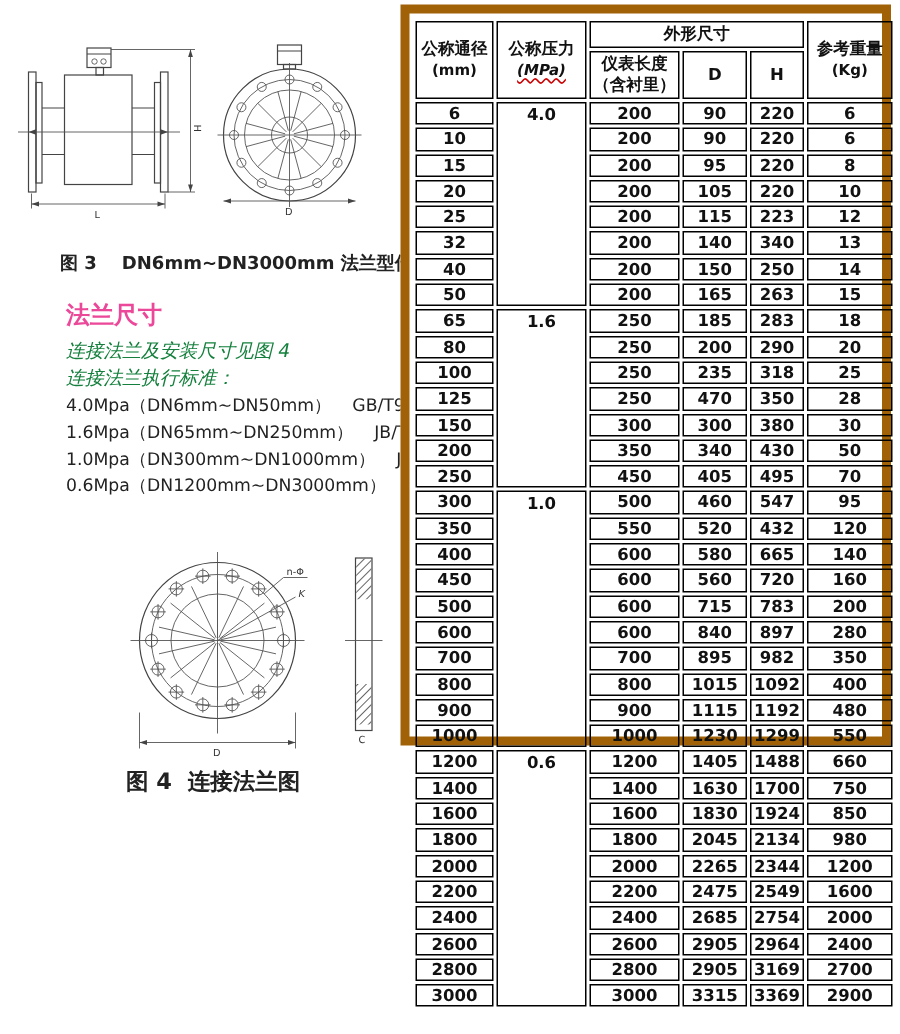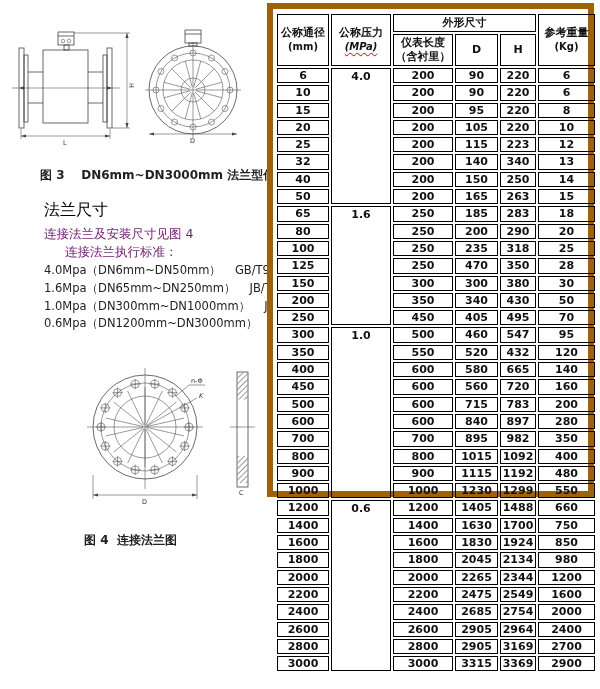--- a/index.html
+++ b/index.html
@@ -5,22 +5,22 @@
   * { margin:0; padding:0; box-sizing:border-box; }
   html,body { background:#fff; }
   body {
     width:600px; height:689px; position:relative; overflow:hidden;
     font-family:"DejaVu Sans", sans-serif; color:#1a1a1a;
   }
   .abs { position:absolute; }
 
   
   .fig-caption { font-size:12px; font-weight:bold; white-space:pre; color:#222; }
-  .section-heading { font-size:16px; font-weight:normal; color:#000000; }
-  .body-line { font-size:12.5px; color:#701a75; }
+  .section-heading { font-size:16px; font-weight:bold; color:#ec4899; }
+  .body-line { font-size:12.5px; color:#15803d;font-style:italic; }
   .standards { font-size:11.5px; color:#222; }
   .standards .std-row { height:17.8px; line-height:17.8px; white-space:pre; }
   .standards .code { margin-left:14px; }
 
   
   svg { display:block; }
   .ln { stroke:#444; stroke-width:0.8; fill:none; }
   .thin { stroke:#555; stroke-width:0.6; fill:none; }
   .dim { stroke:#555; stroke-width:0.6; fill:none; }
   .arrow { fill:#444; stroke:none; }
@@ -121,21 +121,21 @@
     <line x1="184.22354286469243" y1="79.1022225211328" x2="177.2354286469244" y2="53.02222521132795" class="thin"></line>
     <line x1="185.77645713530757" y1="79.1022225211328" x2="192.76457135307564" y2="53.02222521132795" class="thin"></line>
     <line x1="187.12132034355963" y1="79.87867965644035" x2="206.21320343559643" y2="60.78679656440357" class="thin"></line>
     <line x1="187.8977774788672" y1="81.22354286469243" x2="213.97777478867204" y2="74.23542864692438" class="thin"></line>
   </svg>
 
 <div class="abs fig-caption" style="left:40px; top:167px;">图 3    DN6mm~DN3000mm 法兰型传感器外形图</div>
 
 <div class="abs section-heading" style="left:44px; top:200px;">法兰尺寸</div>
 <div class="abs body-line" style="left:44px; top:226px;">连接法兰及安装尺寸见图 4</div>
-<div class="abs body-line" style="left:44px; top:244px;margin-left:21px;">连接法兰执行标准：</div>
+<div class="abs body-line" style="left:44px; top:244px;">连接法兰执行标准：</div>
 <div class="abs standards" style="left:44px; top:262px; width:220px;">
   <div class="std-row"><span>4.0Mpa（DN6mm~DN50mm）</span><span class="code">GB/T9119-2000</span></div>
   <div class="std-row"><span>1.6Mpa（DN65mm~DN250mm）</span><span class="code">JB/T81-94</span></div>
   <div class="std-row"><span>1.0Mpa（DN300mm~DN1000mm）</span><span class="code">JB/T81-94</span></div>
   <div class="std-row"><span>0.6Mpa（DN1200mm~DN3000mm）</span><span class="code">JB/T81-94</span></div>
 </div>
 
 <svg id="fig4s" class="abs" style="left:55px; top:362px;" width="205" height="150" viewBox="0 0 205 150">
   <defs>
     <pattern id="hatch" width="4" height="4" patternUnits="userSpaceOnUse" patternTransform="rotate(45)">
@@ -217,21 +217,21 @@
     <line x1="89.13223252176488" y1="63.19806226419516" x2="72.64465043529768" y2="28.96124528390324" class="thin"></line>
     <line x1="90" y1="63" x2="89.99999999999999" y2="25" class="thin"></line>
     <line x1="90.86776747823511" y1="63.19806226419516" x2="107.35534956470232" y2="28.96124528390323" class="thin"></line>
     <line x1="91.56366296493606" y1="63.75302039628253" x2="121.27325929872119" y2="40.06040792565065" class="thin"></line>
     <line x1="91.94985582436365" y1="64.55495813208736" x2="128.99711648727293" y2="56.09916264174741" class="thin"></line>
     <line x1="91.94985582436365" y1="65.44504186791262" x2="128.99711648727293" y2="73.90083735825257" class="thin"></line>
     <line x1="91.56366296493606" y1="66.24697960371746" x2="121.2732592987212" y2="89.93959207434933" class="thin"></line>
     <line x1="90.86776747823512" y1="66.80193773580484" x2="107.35534956470234" y2="101.03875471609676" class="thin"></line>
   </svg>
 
-<div class="abs fig-caption" style="left:84px; top:532px; font-size:12px;">图 4  连接法兰图</div>
+<div class="abs fig-caption" style="left:84px; top:512px; font-size:15px;">图 4  连接法兰图</div>
 
 <div class="abs table-frame">
   <table class="dims">
     <colgroup>
       <col style="width:52px">
         <col style="width:60px">
         <col style="width:60px">
       <col style="width:43px">
         <col style="width:36px">
         <col style="width:57px">

